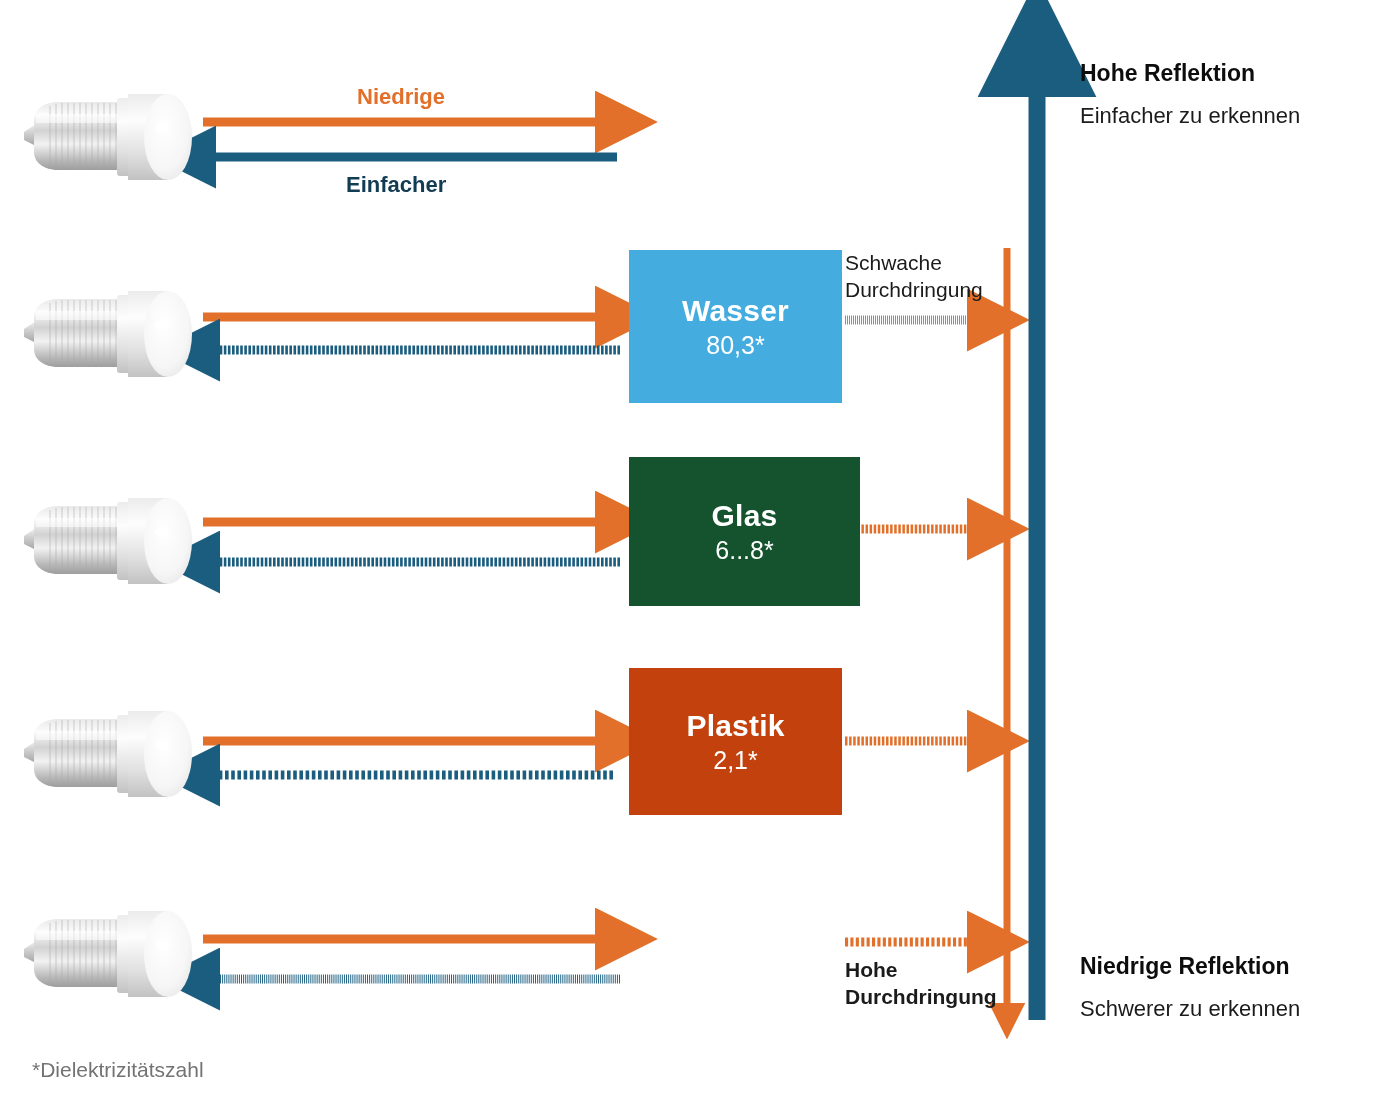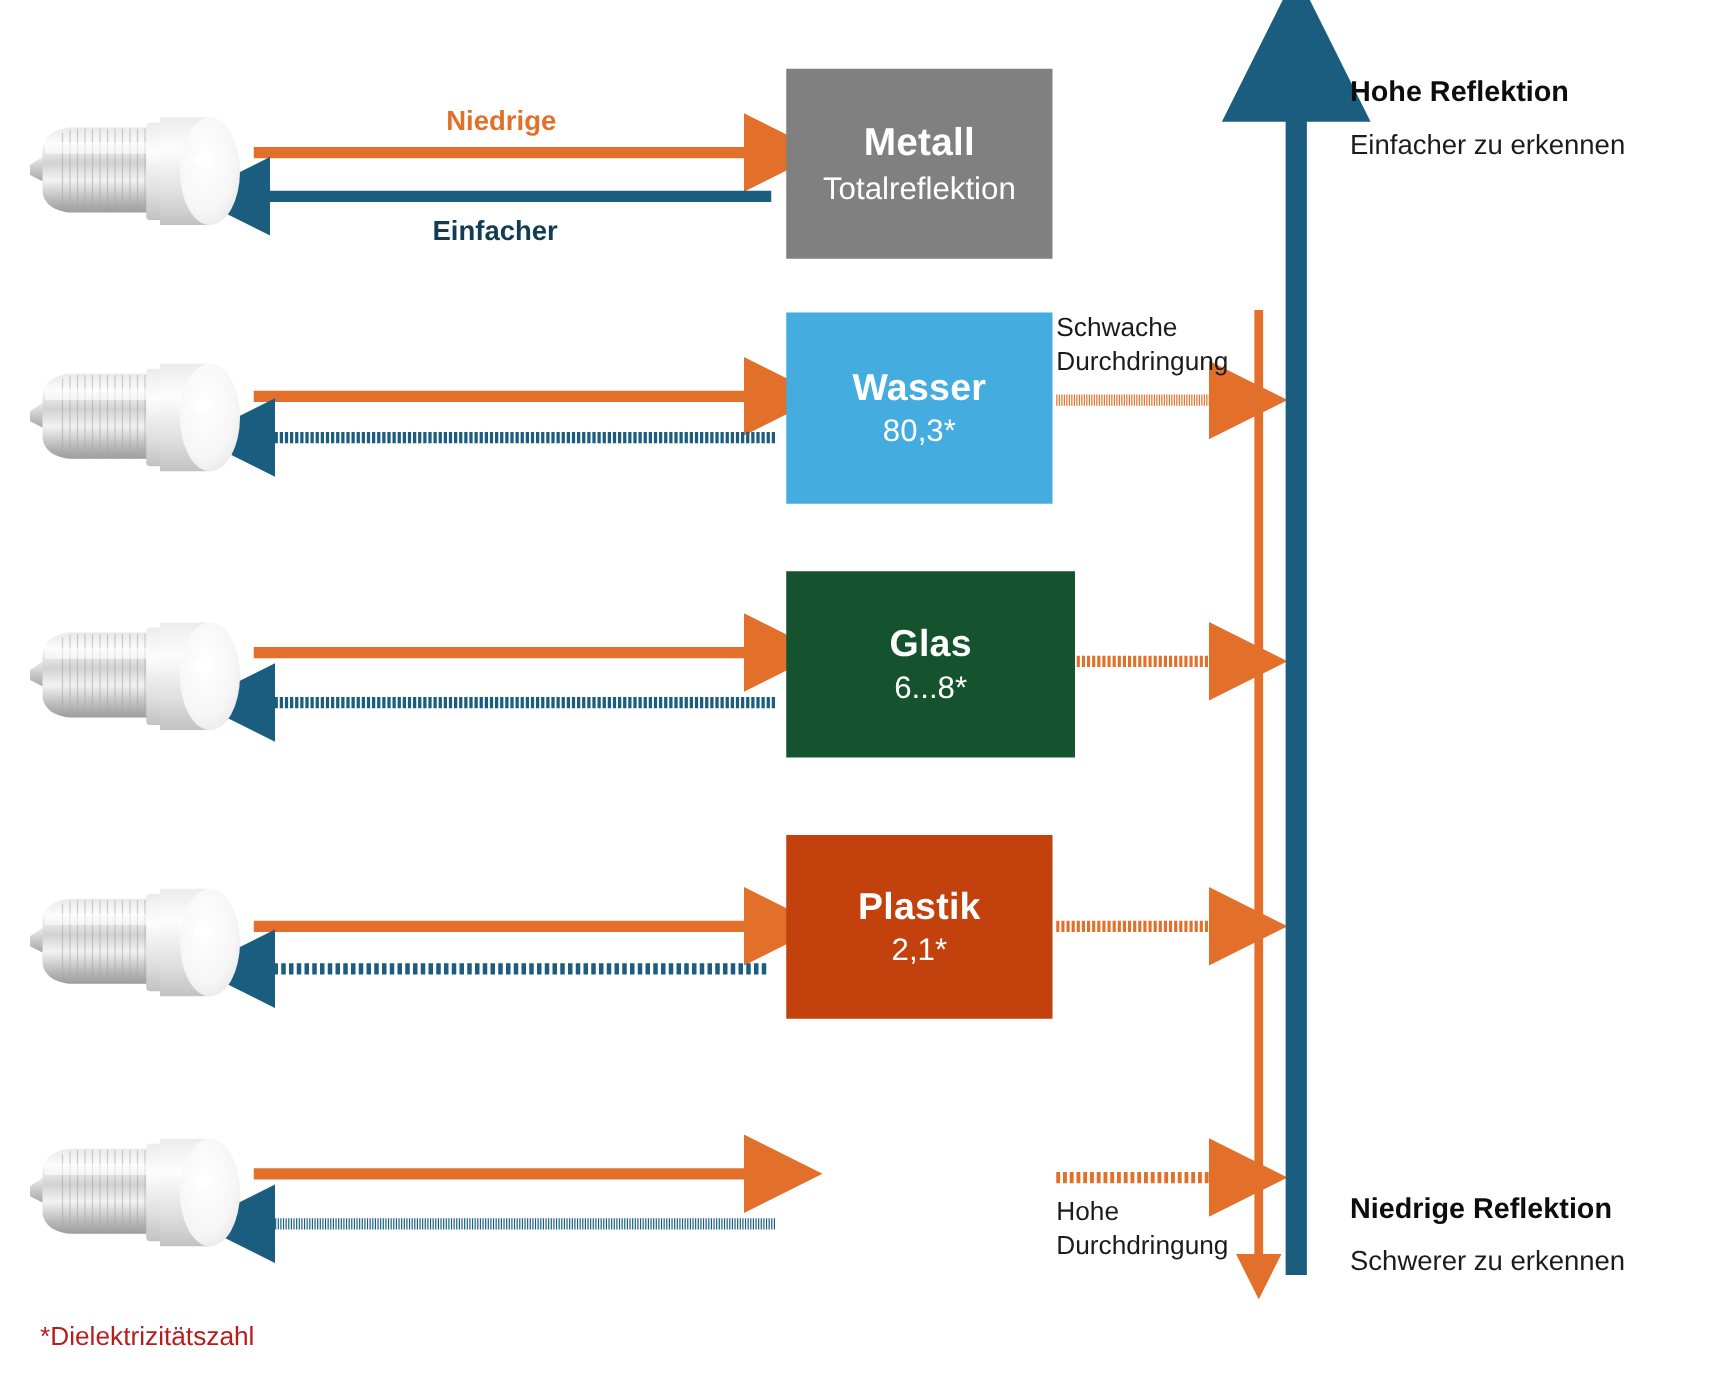--- a/index.html
+++ b/index.html
@@ -55,21 +55,21 @@
     white-space: nowrap;
   }
   .lbl.emission { color: #E2702A; font-weight: bold; font-size: 22px; }
   .lbl.reflektion { color: #123B54; font-weight: bold; font-size: 22px; }
   .lbl.pen { font-size: 21px; color: #1b1b1b; line-height: 1.28; white-space: normal; }
   .lbl.scale-title { font-weight: bold; font-size: 23px; color: #0d0d0d; }
   .lbl.scale-sub { font-size: 22px; color: #1b1b1b; }
   .footnote {
     position: absolute;
     font-size: 21px;
-    color: #b91c1c;
+    color: #737373;
   }
 
   
   #arrows {
     position: absolute;
     left: 0; top: 0;
     width: 1386px;
     height: 1100px;
     pointer-events: none;
   }
@@ -282,24 +282,20 @@
           <line x1="94" y1="15" x2="94" y2="82"></line>
       </g>
       <rect x="14" y="26" width="86" height="9" fill="#ffffff" opacity="0.55"></rect>
       <rect x="95" y="10" width="14" height="78" rx="3" fill="url(#gCapS)"></rect>
       <rect x="106" y="6" width="40" height="86" fill="url(#gCapS)"></rect>
       <ellipse cx="146" cy="49" rx="24" ry="43" fill="url(#gCapFace)"></ellipse>
       <ellipse cx="140" cy="40" rx="7" ry="5" fill="#ffffff" opacity="0.8"></ellipse>
     </svg>
   </div>
 
-  <div class="mat-box" style="left:629px; top:55px; width:213px; height:152px; background:#808080;">
-    <span class="mat-name metal-name">Metall</span>
-    <span class="mat-sub metal-sub">Totalreflektion</span>
-  </div>
 
   <div class="mat-box" style="left:629px; top:250px; width:213px; height:153px; background:#45ACE0;">
     <span class="mat-name">Wasser</span>
     <span class="mat-sub">80,3*</span>
   </div>
 
   <div class="mat-box" style="left:629px; top:457px; width:231px; height:149px; background:#14532d;">
     <span class="mat-name">Glas</span>
     <span class="mat-sub">6...8*</span>
   </div>
@@ -311,21 +307,21 @@
 
 
   <div class="lbl emission" style="left:357px; top:84px;">Niedrige</div>
   <div class="lbl reflektion" style="left:346px; top:172px;">Einfacher</div>
 
   <div class="lbl pen" style="left:845px; top:250px; width:160px;">
     <span>Schwache</span><br>
     <span>Durchdringung</span>
   </div>
 
-  <div class="lbl pen" style="left:845px; top:957px; width:170px;">
+  <div class="lbl pen" style="left:845px; top:957px; width:170px;font-weight:bold;">
     <span>Hohe</span><br>
     <span>Durchdringung</span>
   </div>
 
   <div class="lbl scale-title" style="left:1080px; top:60px;">Hohe Reflektion</div>
   <div class="lbl scale-sub" style="left:1080px; top:103px;">Einfacher zu erkennen</div>
 
   <div class="lbl scale-title" style="left:1080px; top:953px;">Niedrige Reflektion</div>
   <div class="lbl scale-sub" style="left:1080px; top:996px;">Schwerer zu erkennen</div>
 

